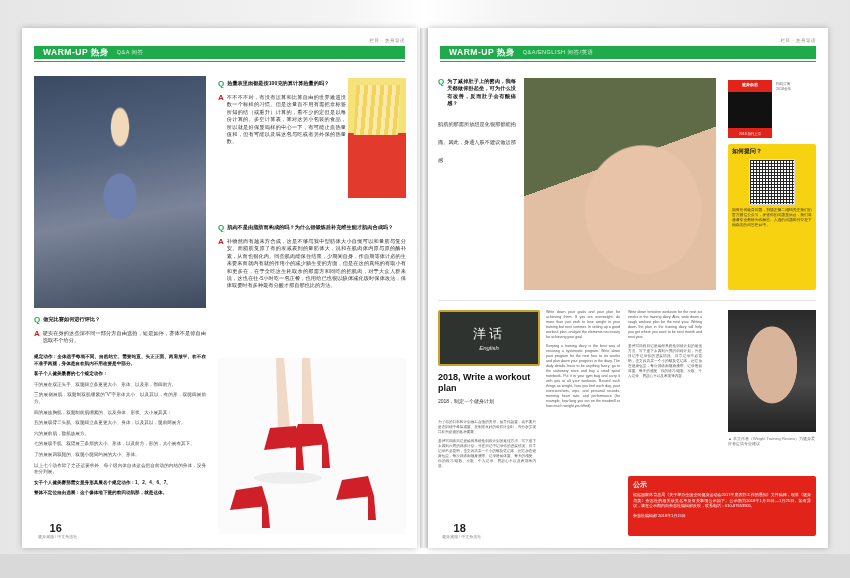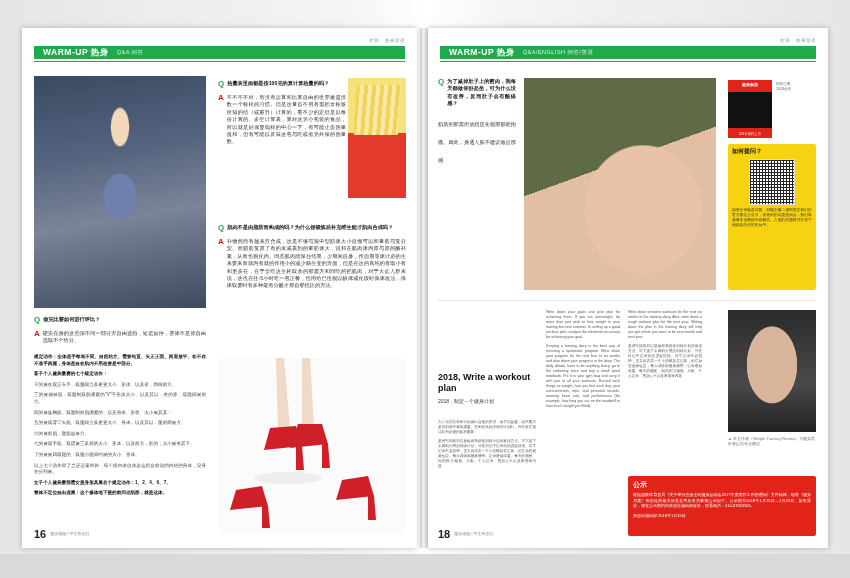--- a/index.html
+++ b/index.html
@@ -68,21 +68,21 @@
   .redbox{position:absolute;background:#e2231a;color:#fff;border-radius:2px;overflow:hidden;}
   .redbox .hd{font-size:7px;font-weight:bold;padding:4px 5px 2px;}
   .redbox .tx{font-size:4px;line-height:5.6px;padding:0 5px 4px;text-align:justify;}
 
   .english-hd{position:absolute;font-size:9px;font-weight:bold;color:#111;line-height:11px;}
   .english-sub{position:absolute;font-size:5px;line-height:7px;color:#333;}
   .eng-body{position:absolute;font-size:3.6px;line-height:5px;color:#555;text-align:justify;}
   .eng-body p{margin:0 0 4px 0;}
 
   
-  .folio{position:absolute;bottom:8px;display:flex;align-items:center;}
+  .folio{position:absolute;bottom:8px;display:flex;align-items:center;flex-direction:column;}
   .folio .num{font-size:11px;font-weight:bold;color:#222;}
   .folio .lbl{font-size:4px;color:#888;margin-left:4px;line-height:6px;}
 
   
   .chalk{position:absolute;background:#2e3330;border:2px solid #c9a227;border-radius:2px;
     display:flex;align-items:center;justify-content:center;flex-direction:column;}
   .chalk .c1{color:#f2f2ea;font-size:13px;letter-spacing:3px;}
   .chalk .c2{color:#e8e6da;font-size:6px;font-style:italic;margin-top:2px;}
 
   
@@ -245,20 +245,24 @@
     <div class="yellowbox" style="left:300px;top:116px;width:88px;height:146px;">
       <div class="hd">如何提问？</div>
       <div class="qrcode" style="margin:2px auto 3px;width:44px;height:44px;">
           <div class="qr-grid"></div>
         </div>
       <div class="tx">如有任何健身问题，扫描左侧二维码关注我们的官方微信公众号，发送你的问题至后台，我们将邀请专业教练为你解答。入选的问题将刊登在下期杂志的问答栏目中。</div>
     </div>
 
     <div class="rule-h" style="left:10px;top:272px;width:378px;"></div>
 
+    <div class="chalk" style="left:10px;top:282px;width:98px;height:52px;">
+      <div class="c1">洋话</div>
+      <div class="c2">English</div>
+    </div>
 
     <div class="english-hd" style="left:10px;top:344px;width:98px;">2018, Write a workout plan</div>
     <div class="english-sub" style="left:10px;top:370px;width:98px;">2018，制定一个健身计划</div>
 
     <div class="eng-body" style="left:10px;top:392px;width:98px;">
       <p>为了你的目标和计划做出合适的安排，如果你超重，就不要只是在训练中希望减重。在制定良好的锻炼计划时，应分析实现目标所必需的各种要素。</p>
       <p>坚持写训练日记是确保系统性训练计划的最佳方法。写下接下来四到六周的训练计划，并在日记中记录你的进展情况。日常记录不必花哨，去文具店买一个小的螺旋笔记本，把它放在健身包里，每次训练都随身携带。记录诸如体重、每天的感受、你的练习/组数、次数、个人记录、晨起心率以及表现等内容。</p>
     </div>
 
     <div class="eng-body" style="left:118px;top:282px;width:74px;">

